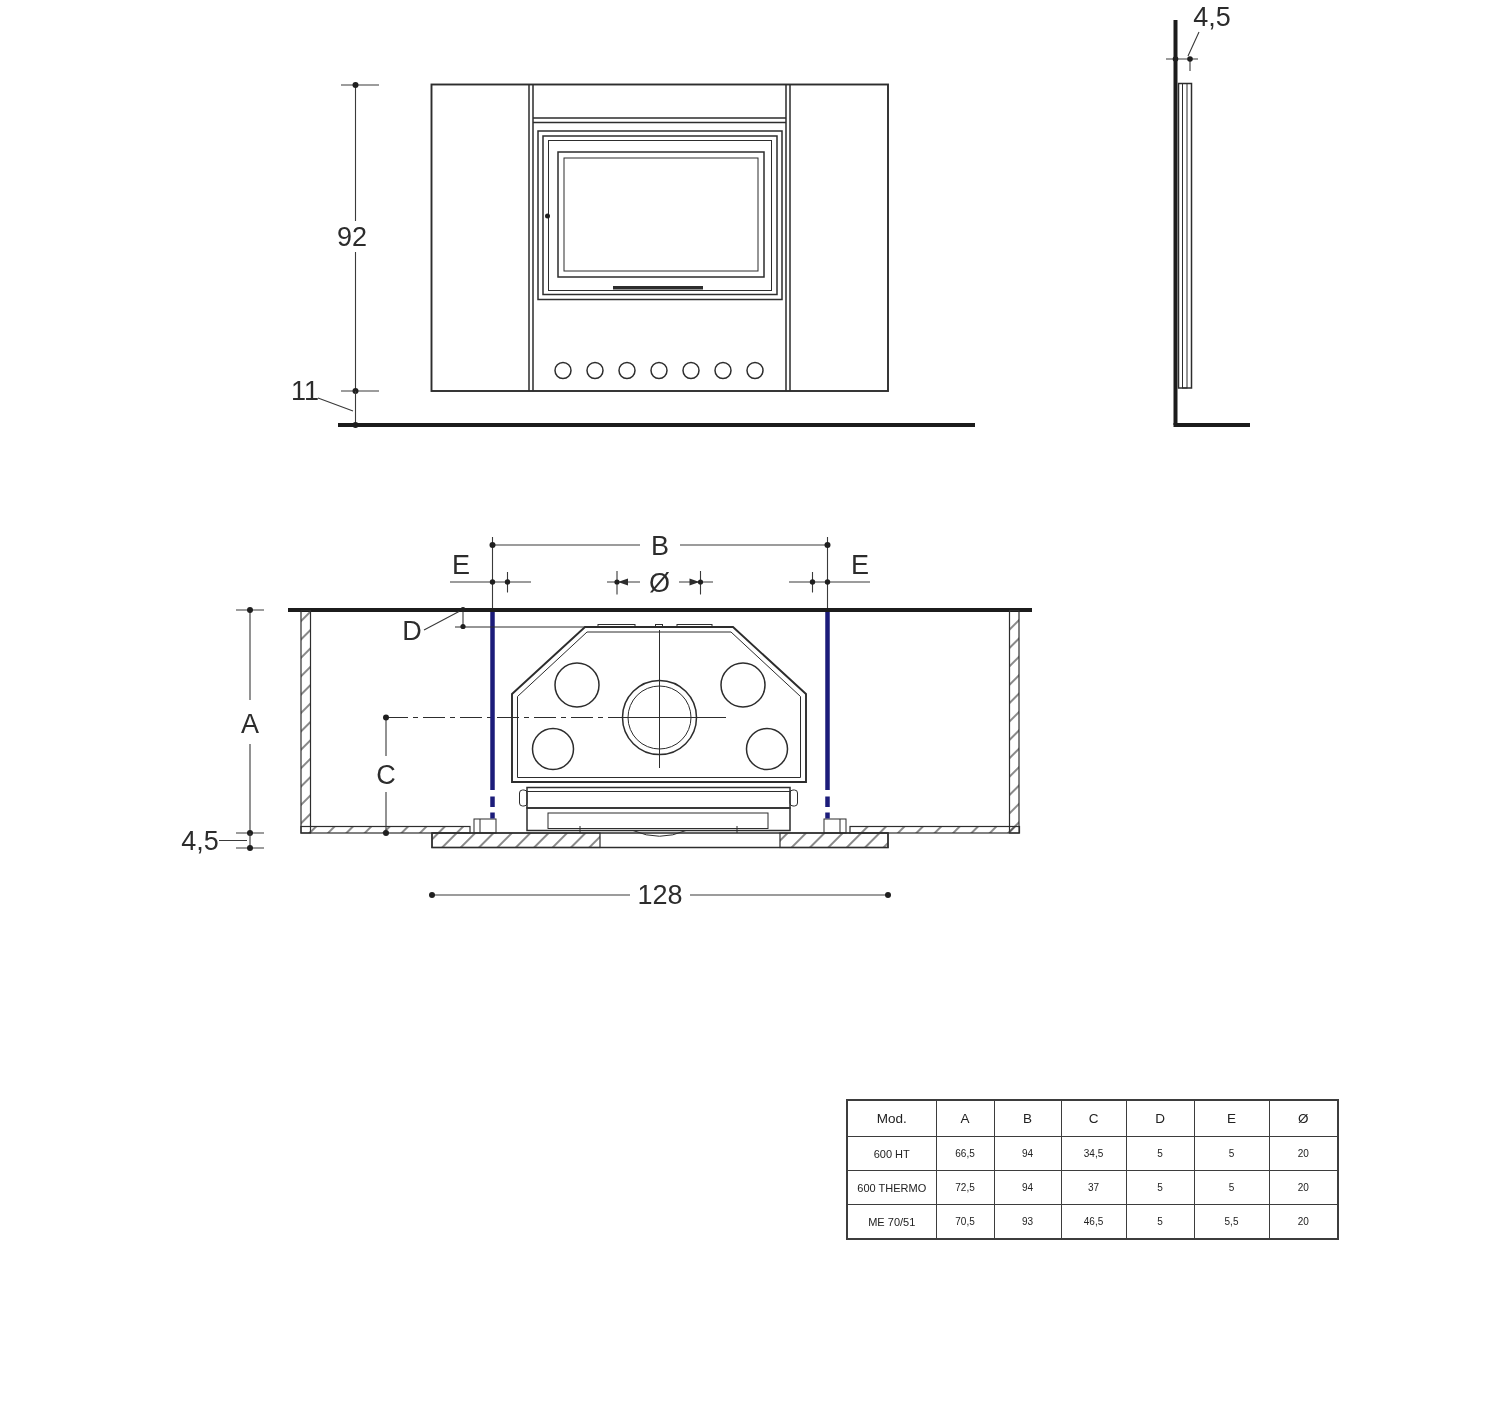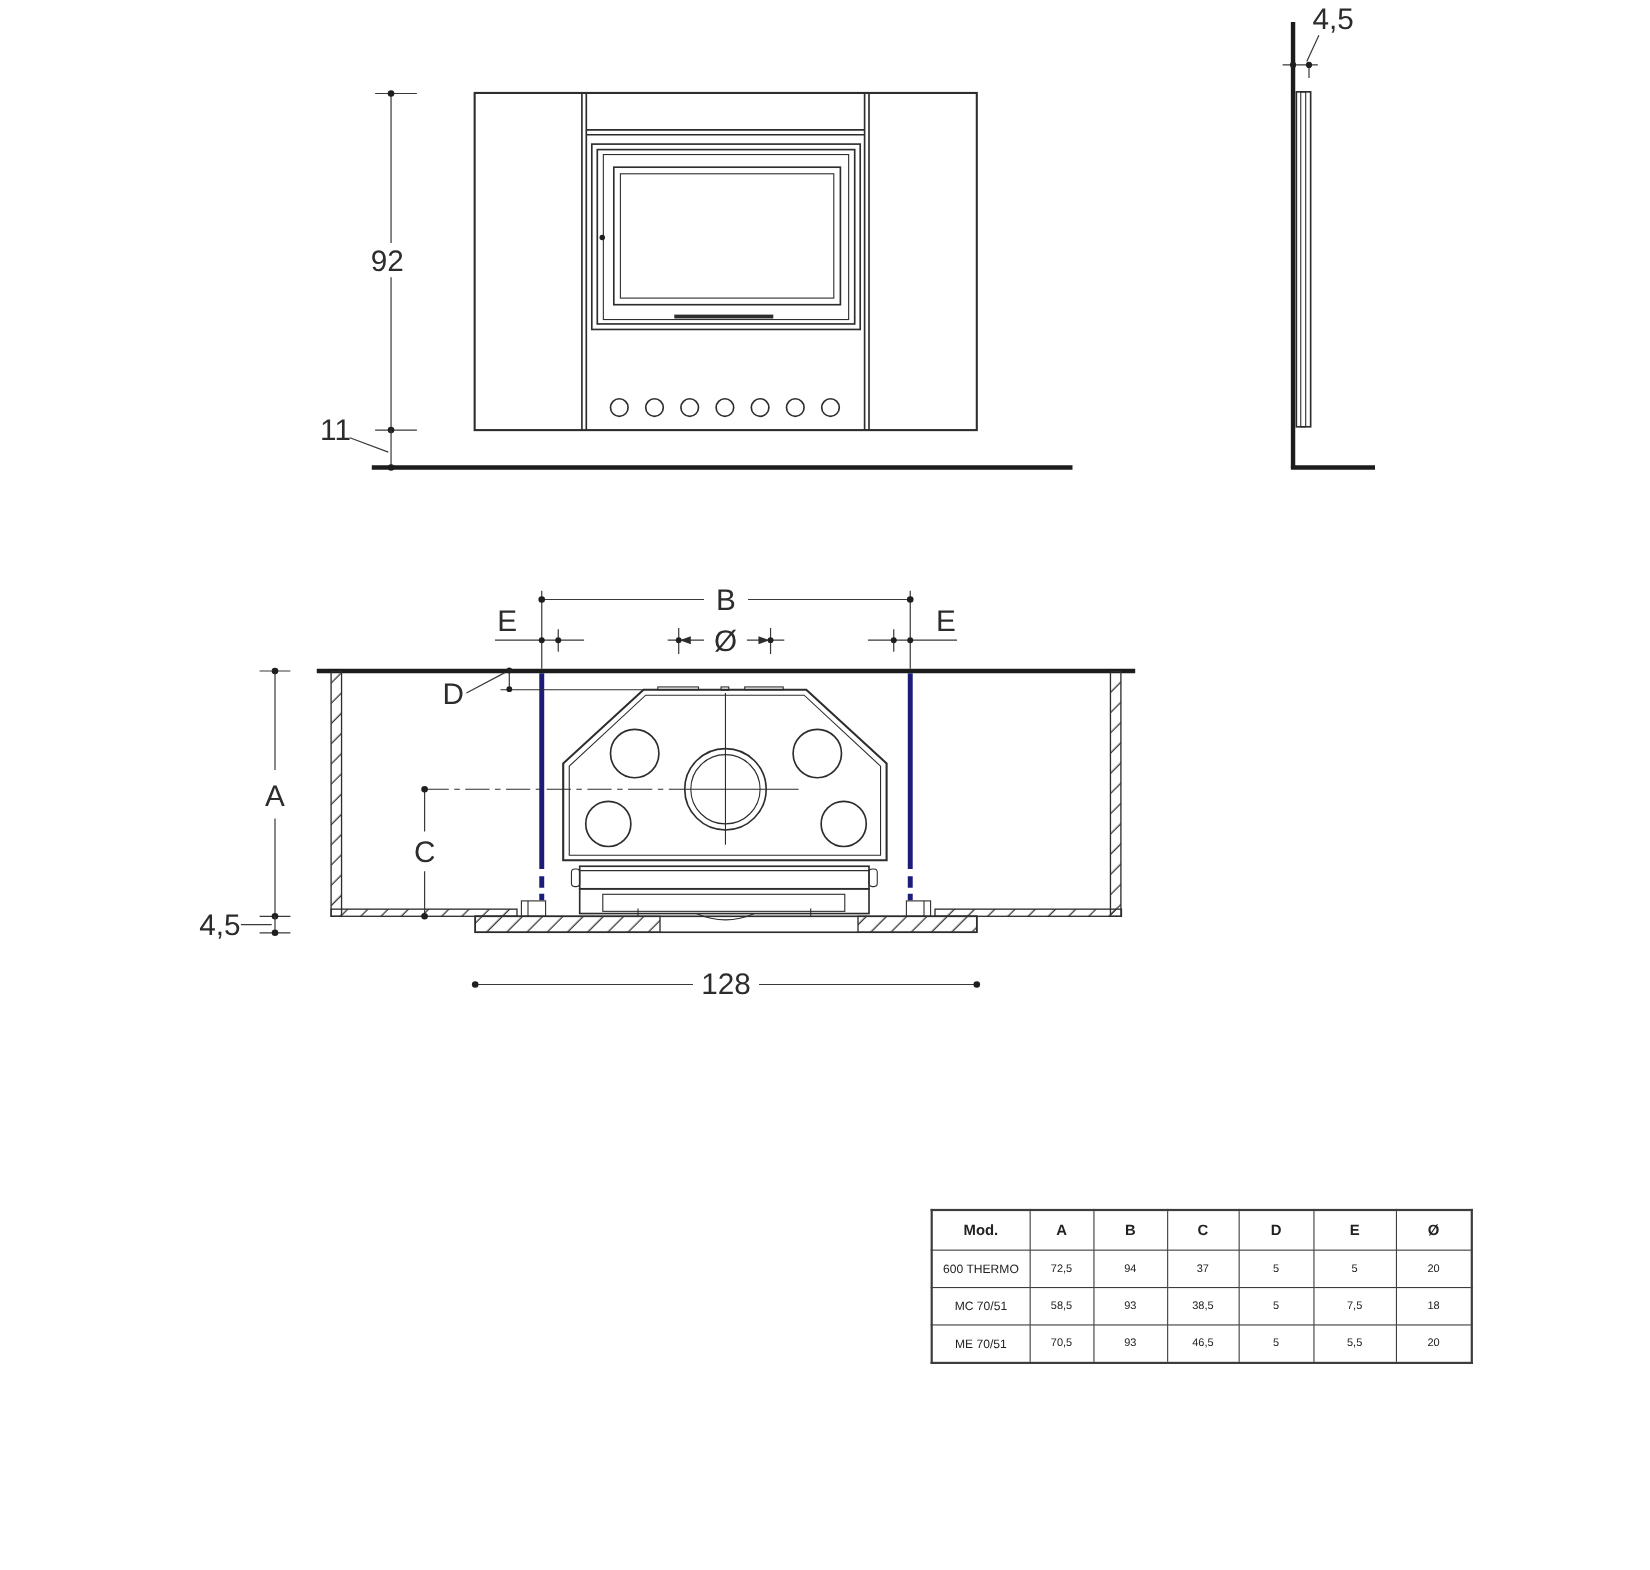--- a/index.html
+++ b/index.html
@@ -20,21 +20,21 @@
   .hrect{stroke:#2d2d2d;stroke-width:1.2;fill:url(#hatch);}
   .fillshape{fill:#2d2d2d;stroke:none;}
   .spec-table{
     position:absolute;left:846px;top:1099px;border-collapse:collapse;
     table-layout:fixed;background:#fff;border:2.2px solid #3d3d3d;
   }
   .spec-table th,.spec-table td{
     border:1.6px solid #3d3d3d;text-align:center;vertical-align:middle;
     color:#222;padding:0;overflow:hidden;white-space:nowrap;
   }
-  .spec-table th{height:35px;font-size:13.5px;font-weight:bold;margin-top:22px;}
+  .spec-table th{height:35px;font-size:13.5px;font-weight:normal;margin-top:22px;}
   .spec-table td{height:33px;font-size:10px;}
   .spec-table td.model{font-size:11px;}
 </style>
 </head>
 <body>
 
 <div id="stage">
 <svg width="1500" height="1427" viewBox="0 0 1500 1427">
   <defs>
     <pattern id="hatch" width="13" height="13" patternUnits="userSpaceOnUse" patternTransform="rotate(45)">
@@ -228,36 +228,36 @@
           <th>A</th>
           <th>B</th>
           <th>C</th>
           <th>D</th>
           <th>E</th>
           <th>Ø</th>
         </tr>
   </thead>
   <tbody>
         <tr>
+          <td class="model">600 HT</td>
+          <td>66,5</td>
+          <td>94</td>
+          <td>34,5</td>
+          <td>5</td>
+          <td>5</td>
+          <td>20</td>
+        </tr>
+        <tr>
           <td class="model">600 THERMO</td>
           <td>72,5</td>
           <td>94</td>
           <td>37</td>
           <td>5</td>
           <td>5</td>
           <td>20</td>
-        </tr>
-        <tr>
-          <td class="model">MC 70/51</td>
-          <td>58,5</td>
-          <td>93</td>
-          <td>38,5</td>
-          <td>5</td>
-          <td>7,5</td>
-          <td>18</td>
         </tr>
         <tr>
           <td class="model">ME 70/51</td>
           <td>70,5</td>
           <td>93</td>
           <td>46,5</td>
           <td>5</td>
           <td>5,5</td>
           <td>20</td>
         </tr>

